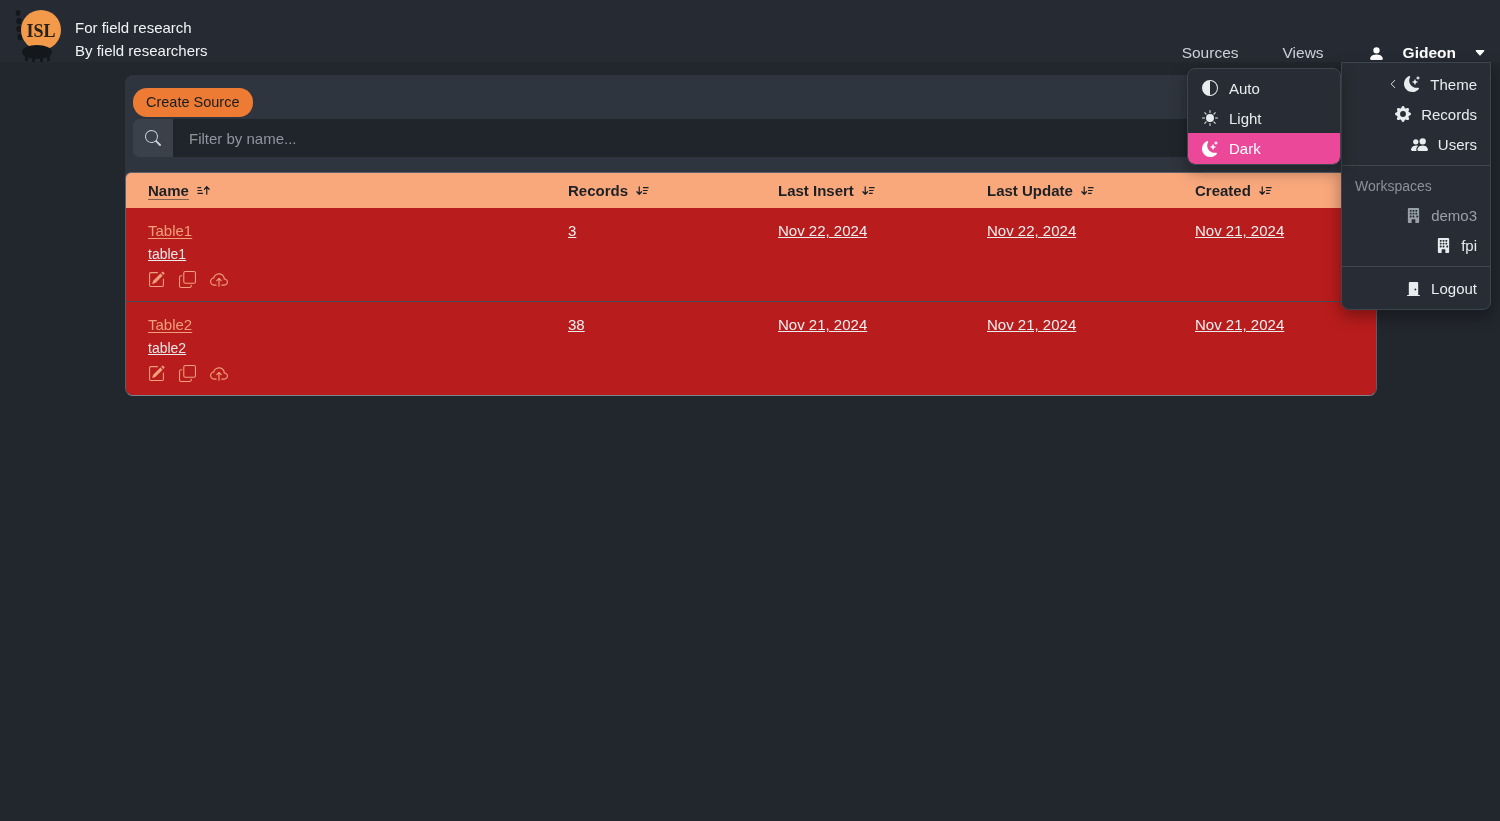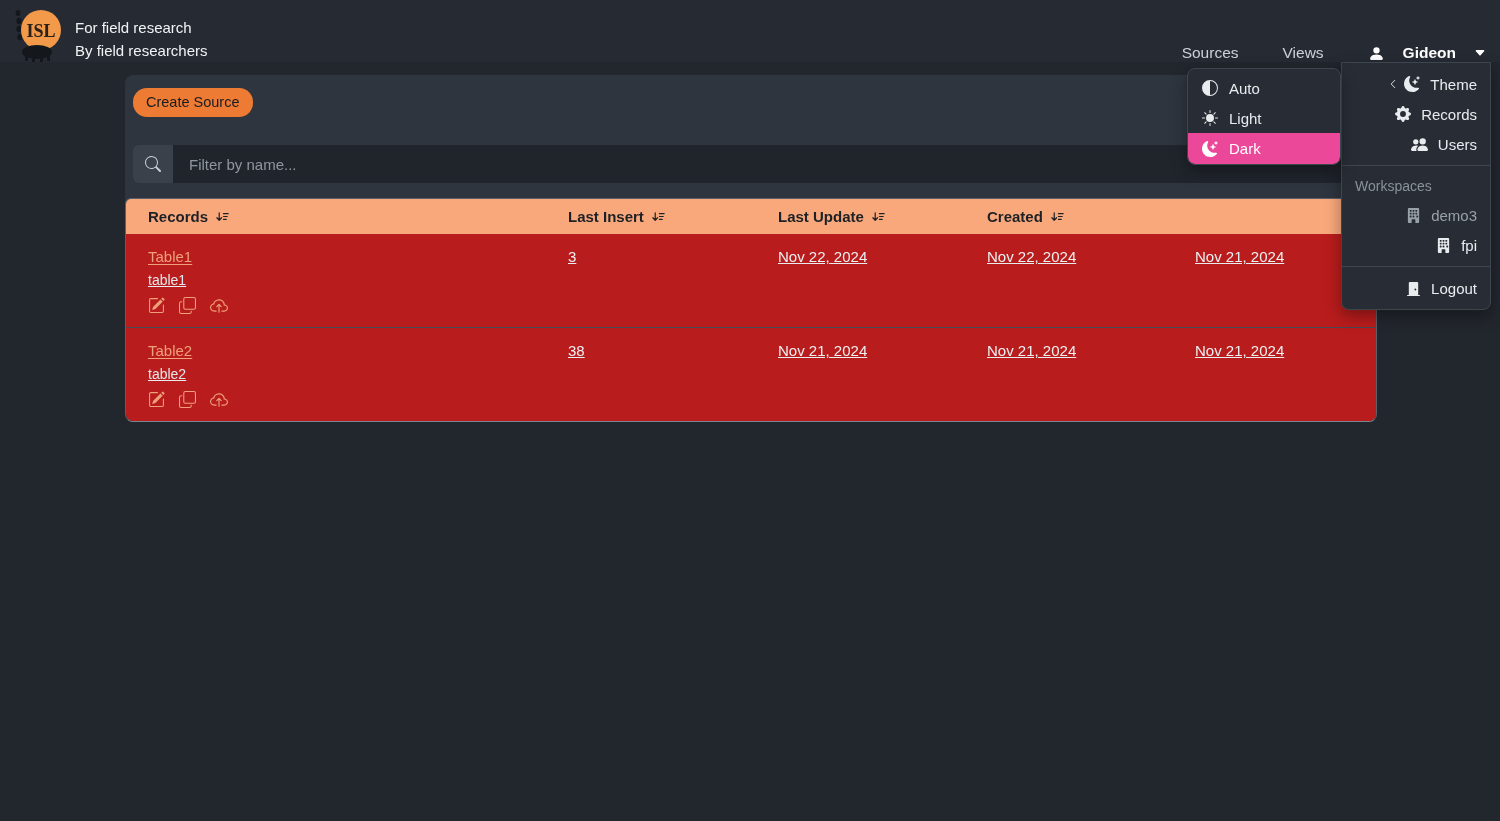--- a/index.html
+++ b/index.html
@@ -32,21 +32,21 @@
     padding:13px 8px 0 8px;
   }
   .create-btn {
     display:inline-block;
     background:#ee7b33; color:#181c22;
     font-size:14.5px; font-family:inherit;
     border:none; border-radius:14px;
     padding:6px 13px; height:29px; line-height:17px;
     cursor:pointer;
   }
-  .filter-group { display:flex; height:38px; margin-top:28px; }
+  .filter-group { display:flex; height:38px; margin-top:2px; }
   .filter-addon {
     width:40px; background:#3a414b; border-radius:6px 0 0 6px;
     display:flex; align-items:center; justify-content:center;
   }
   .filter-input {
     flex:1; background:#20252c; border:none; outline:none;
     border-radius:0 6px 6px 0; padding:0 16px;
     font-size:15px; font-family:inherit; color:#dfe3e8;
   }
   .filter-input::placeholder { color:#8f969e; }
@@ -133,20 +133,27 @@
         <path d="M11.742 10.344a6.5 6.5 0 1 0-1.397 1.398h-.001c.03.04.062.078.098.115l3.85 3.85a1 1 0 0 0 1.415-1.414l-3.85-3.85a1.007 1.007 0 0 0-.115-.1zM12 6.5a5.5 5.5 0 1 1-11 0 5.5 5.5 0 0 1 11 0z"></path>
       </svg>
     </div>
     <input class="filter-input" type="text" placeholder="Filter by name..." style="">
   </div>
 
   <div class="tbl">
 
     <div class="tbl-grid tbl-head">
       <div class="th">
+        <span class="col-label sorted">Name</span>
+        <svg width="15" height="15" viewBox="0 0 16 16" fill="none" stroke="#1d2126" stroke-width="1.3" stroke-linecap="round">
+          <path d="M2 11h5M2 8h4M2 5h3"></path>
+            <path d="M11.5 12V4m0 0L9 6.7M11.5 4 14 6.7"></path>
+        </svg>
+      </div>
+      <div class="th">
         <span class="col-label">Records</span>
         <svg width="15" height="15" viewBox="0 0 16 16" fill="none" stroke="#1d2126" stroke-width="1.3" stroke-linecap="round">
           <path d="M4.5 4v8m0 0L2 9.3M4.5 12 7 9.3"></path>
             <path d="M9 5h5M9 8h4M9 11h3"></path>
         </svg>
       </div>
       <div class="th">
         <span class="col-label">Last Insert</span>
         <svg width="15" height="15" viewBox="0 0 16 16" fill="none" stroke="#1d2126" stroke-width="1.3" stroke-linecap="round">
           <path d="M4.5 4v8m0 0L2 9.3M4.5 12 7 9.3"></path>

